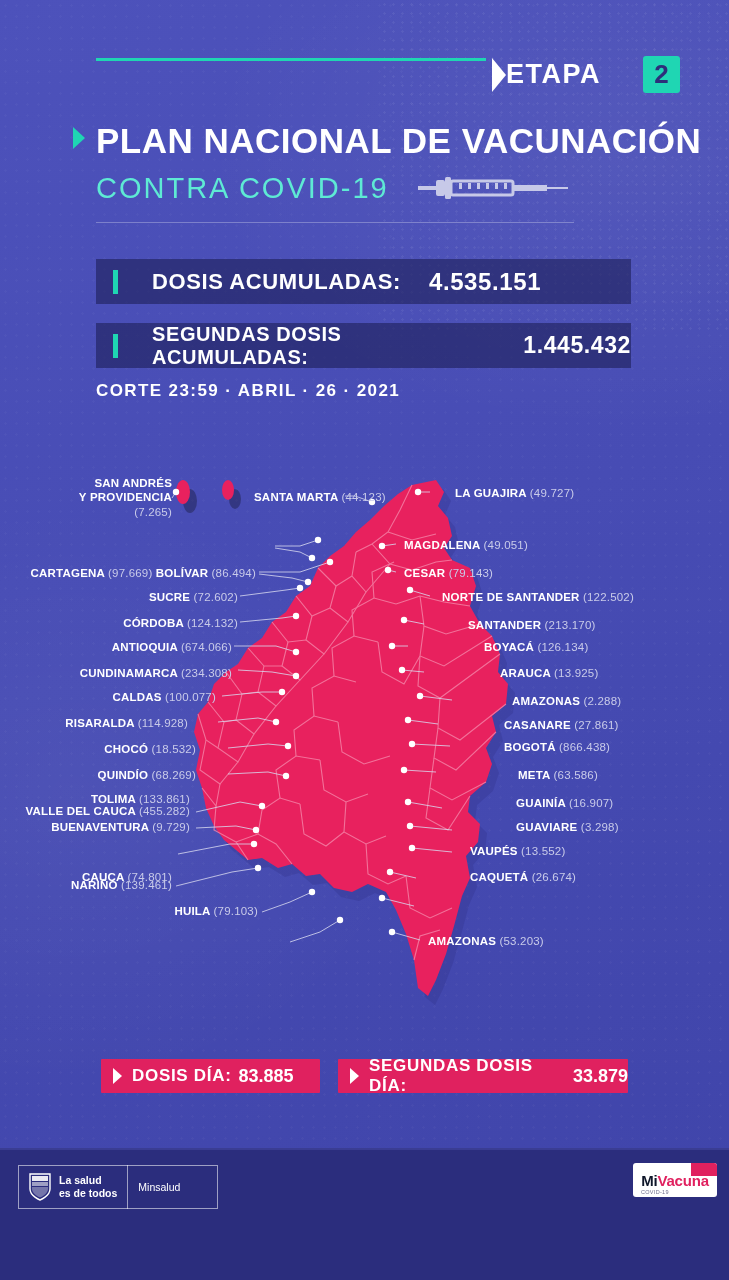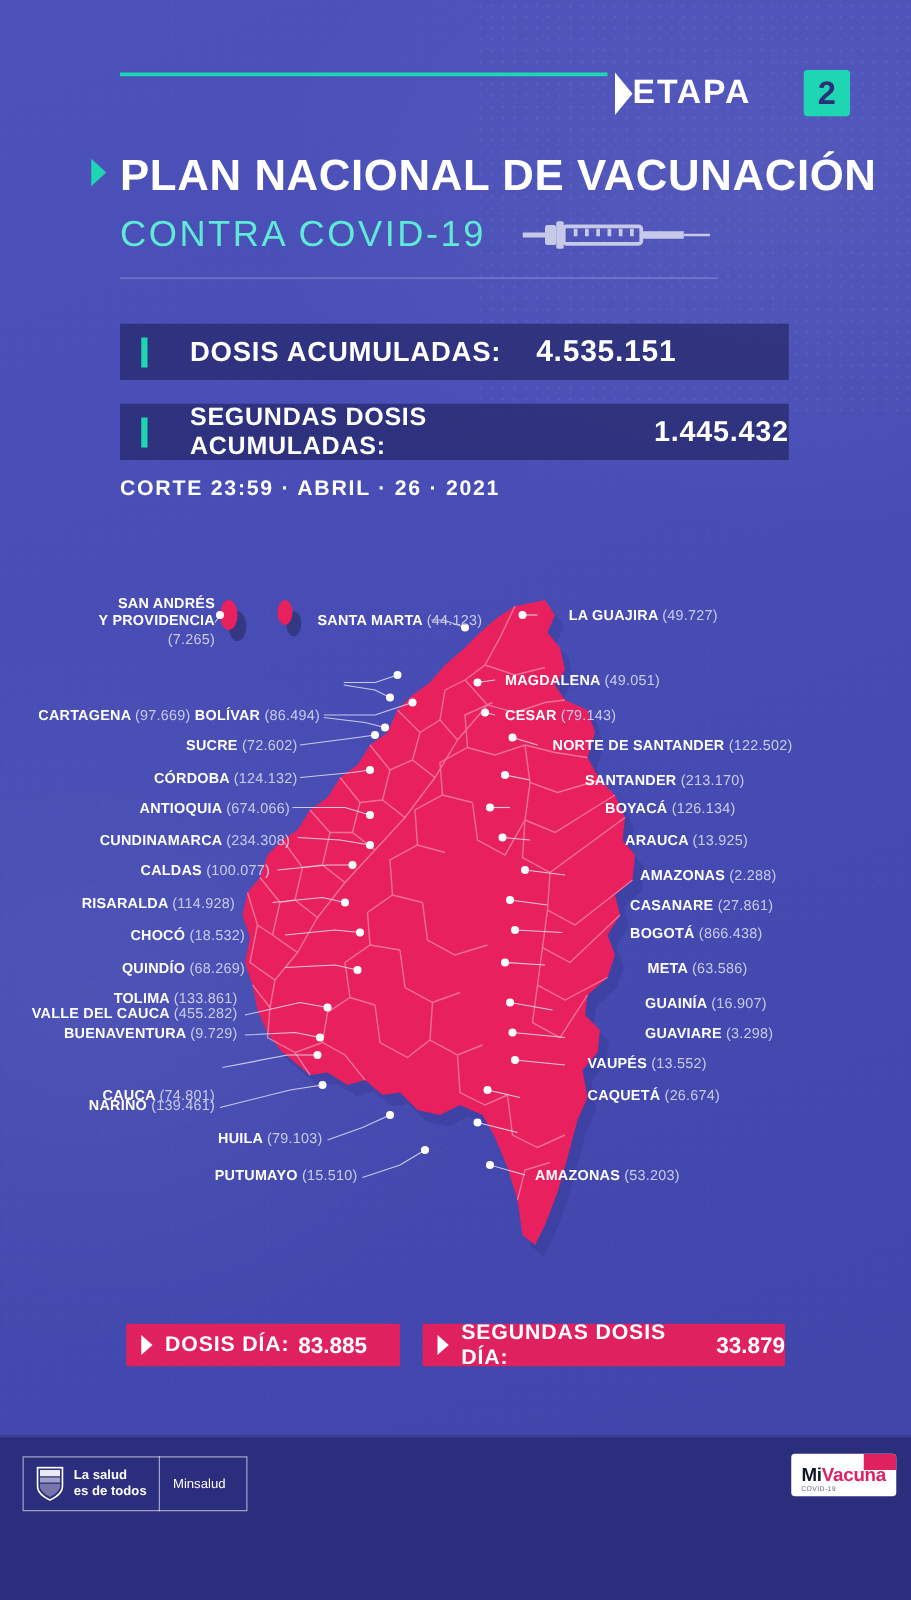--- a/index.html
+++ b/index.html
@@ -129,21 +129,21 @@
   .pill.p1 { left: 101px; top: 1059px; width: 219px; }
   .pill.p2 { left: 338px; top: 1059px; width: 290px; }
 
   
   .footer {
     position: absolute; left: 0; top: 1148px; width: 729px; height: 132px;
     background: #2b2d7d;
   }
   .footer-line { position: absolute; left: 0; top: 0; width: 729px; height: 2px; background: #3a3d93; }
   .gov {
-    position: absolute; left: 18px; top: 1165px; width: 180px; height: 44px;
+    position: absolute; left: 18px; top: 1165px; width: 200px; height: 44px;
     border: 1px solid rgba(255,255,255,0.55);
     display: flex; align-items: center;
   }
   .gov .shield { width: 22px; height: 28px; margin: 0 8px 0 10px; flex: 0 0 auto; }
   .gov .g1 { color: #fff; font-size: 10.5px; font-weight: bold; line-height: 1.25; }
   .gov .sep { width: 1px; height: 44px; background: rgba(255,255,255,0.55); margin: 0 10px; }
   .gov .g2 { color: #fff; font-size: 10.5px; }
 
   .mivacuna {
     position: absolute; left: 633px; top: 1163px; width: 84px; height: 34px;
@@ -525,24 +525,20 @@
   <div class="lab l" style="left:470px; top:430px;">
     <span>CAQUETÁ</span>
     <span class="n">(26.674)</span>
   </div>
 
   <div class="lab r" style="left:0; top:464px; width:258px;">
     <span>HUILA</span>
     <span class="n">(79.103)</span>
   </div>
 
-  <div class="lab r" style="left:0; top:494px; width:286px;">
-    <span>PUTUMAYO</span>
-    <span class="n">(15.510)</span>
-  </div>
 
   <div class="lab l" style="left:428px; top:494px;">
     <span>AMAZONAS</span>
     <span class="n">(53.203)</span>
   </div>
 </div>
 
 <div class="pill p1">
   <div class="pa"></div>
   <div class="pt">DOSIS DÍA:</div>

